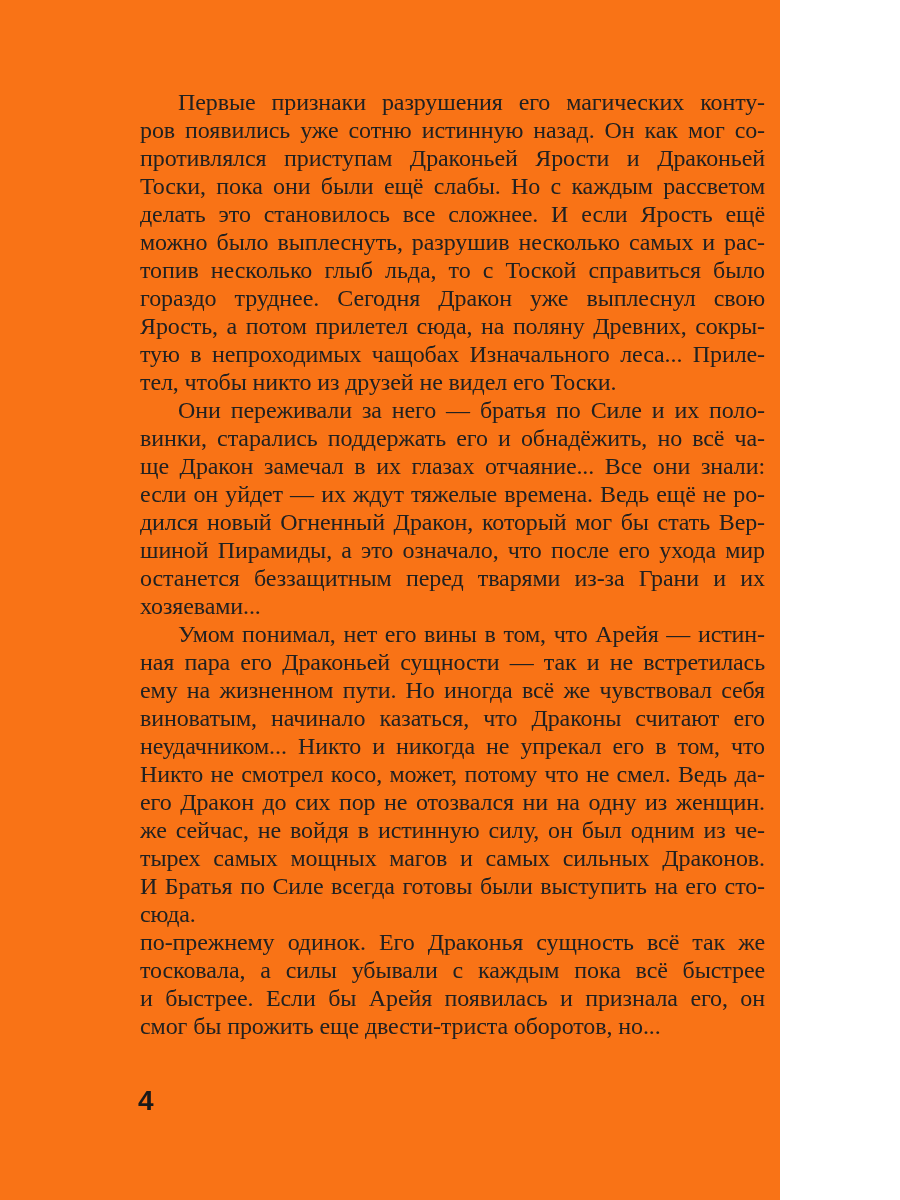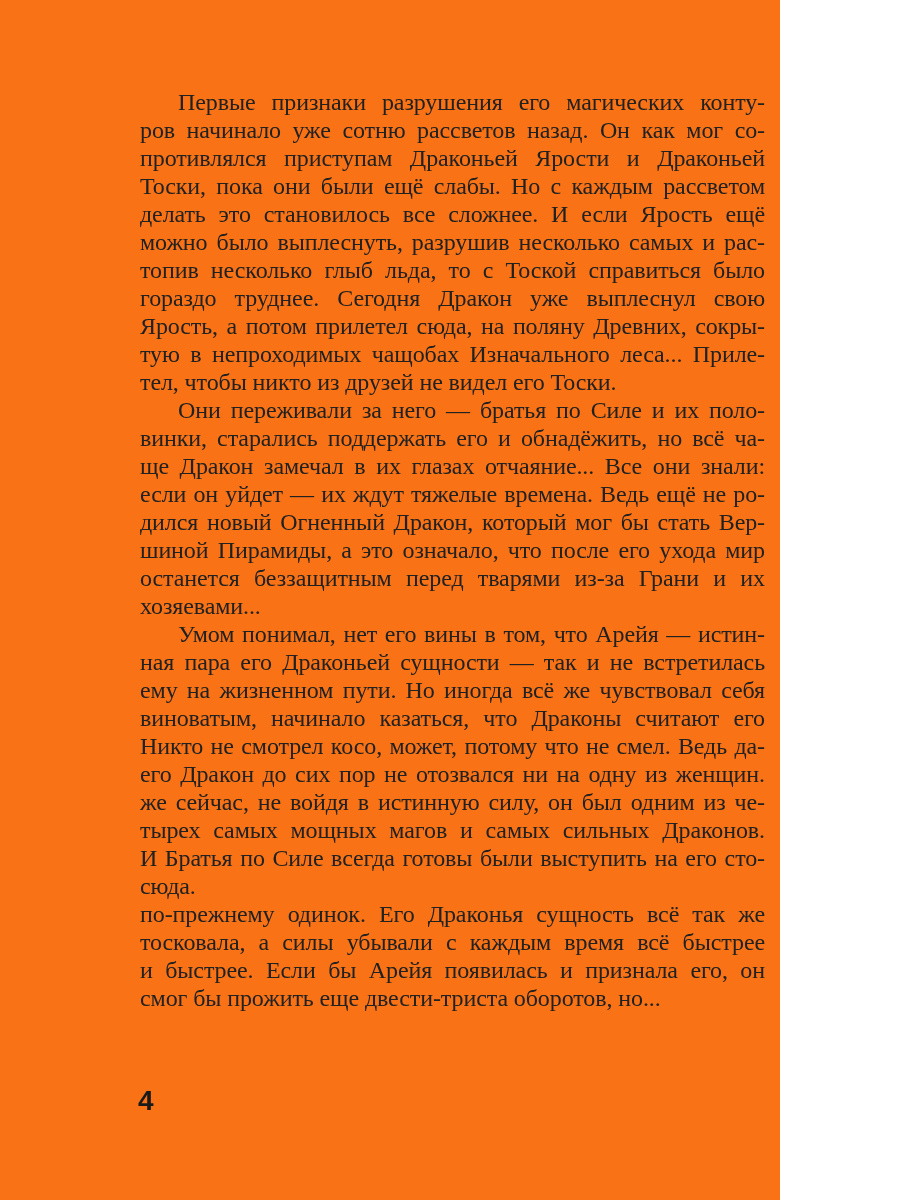--- a/index.html
+++ b/index.html
@@ -45,21 +45,21 @@
     color: #1a1a1a;
   }
 </style>
 </head>
 <body>
 
 <div class="page">
   <div class="text-block">
       <div class="paragraph">
         <div class="line first">Первые признаки разрушения его магических конту-</div>
-        <div class="line">ров начинало уже сотню рассветов назад. Он как мог со-</div>
+        <div class="line">ров появились уже сотню истинную назад. Он как мог со-</div>
         <div class="line">противлялся приступам Драконьей Ярости и Драконьей</div>
         <div class="line">Тоски, пока они были ещё слабы. Но с каждым рассветом</div>
         <div class="line">делать это становилось все сложнее. И если Ярость ещё</div>
         <div class="line">можно было выплеснуть, разрушив несколько самых и рас-</div>
         <div class="line">топив несколько глыб льда, то с Тоской справиться было</div>
         <div class="line">гораздо труднее. Сегодня Дракон уже выплеснул свою</div>
         <div class="line">Ярость, а потом прилетел сюда, на поляну Древних, сокры-</div>
         <div class="line">тую в непроходимых чащобах Изначального леса... Приле-</div>
         <div class="line last">тел, чтобы никто из друзей не видел его Тоски.</div>
       </div>
@@ -71,28 +71,29 @@
         <div class="line">дился новый Огненный Дракон, который мог бы стать Вер-</div>
         <div class="line">шиной Пирамиды, а это означало, что после его ухода мир</div>
         <div class="line">останется беззащитным перед тварями из-за Грани и их</div>
         <div class="line last">хозяевами...</div>
       </div>
       <div class="paragraph">
         <div class="line first">Умом понимал, нет его вины в том, что Арейя — истин-</div>
         <div class="line">ная пара его Драконьей сущности — так и не встретилась</div>
         <div class="line">ему на жизненном пути. Но иногда всё же чувствовал себя</div>
         <div class="line">виноватым, начинало казаться, что Драконы считают его</div>
+        <div class="line">неудачником... Никто и никогда не упрекал его в том, что</div>
         <div class="line">Никто не смотрел косо, может, потому что не смел. Ведь да-</div>
         <div class="line">его Дракон до сих пор не отозвался ни на одну из женщин.</div>
         <div class="line">же сейчас, не войдя в истинную силу, он был одним из че-</div>
         <div class="line">тырех самых мощных магов и самых сильных Драконов.</div>
         <div class="line">И Братья по Силе всегда готовы были выступить на его сто-</div>
         <div class="line last">сюда.</div>
       </div>
       <div class="paragraph">
         <div class="line">по-прежнему одинок. Его Драконья сущность всё так же</div>
-        <div class="line">тосковала, а силы убывали с каждым время всё быстрее</div>
+        <div class="line">тосковала, а силы убывали с каждым пока всё быстрее</div>
         <div class="line">и быстрее. Если бы Арейя появилась и признала его, он</div>
         <div class="line last">смог бы прожить еще двести-триста оборотов, но...</div>
       </div>
     </div>
   <div class="page-number">4</div>
 </div>
 
 </body></html>

